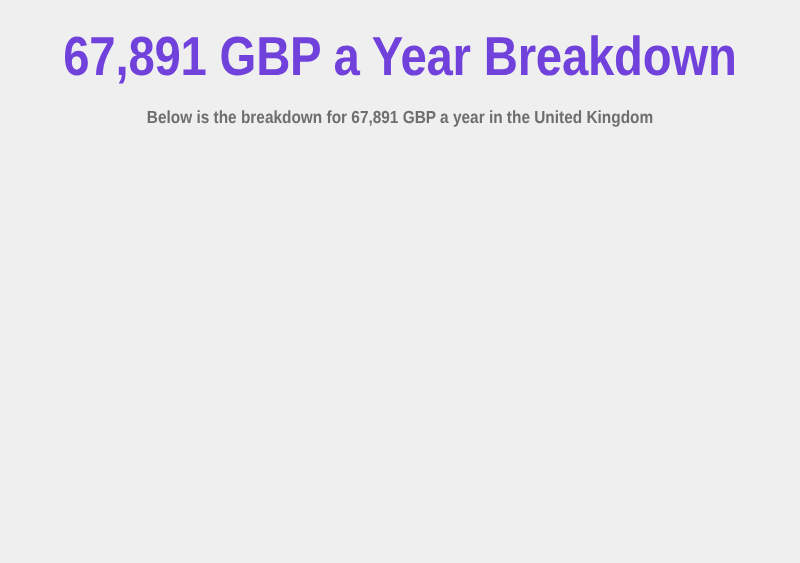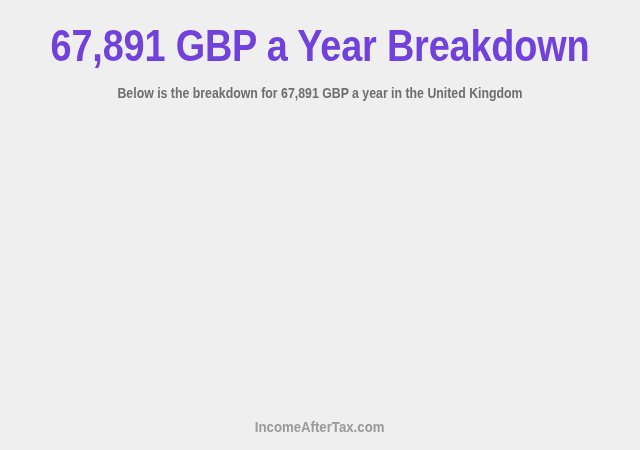--- a/index.html
+++ b/index.html
@@ -113,17 +113,14 @@
 
   <div class="header">
     <h1 class="page-title">67,891 GBP a Year Breakdown</h1>
     <p class="page-subtitle">Below is the breakdown for 67,891 GBP a year in the United Kingdom</p>
   </div>
 
   <div class="content-area">
     <div class="chart-placeholder"></div>
   </div>
 
-  <div class="footer">
-    <span class="site-credit">IncomeAfterTax.com</span>
-  </div>
 
 </div>
 
 </body></html>

